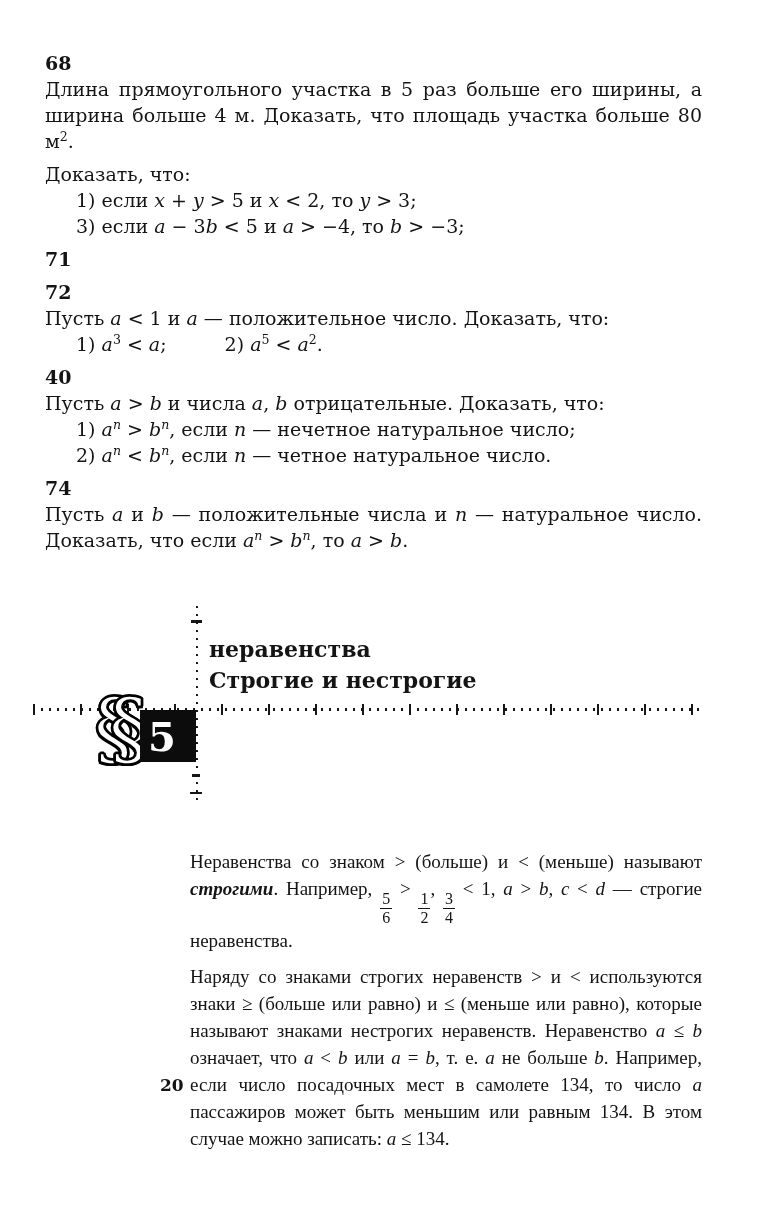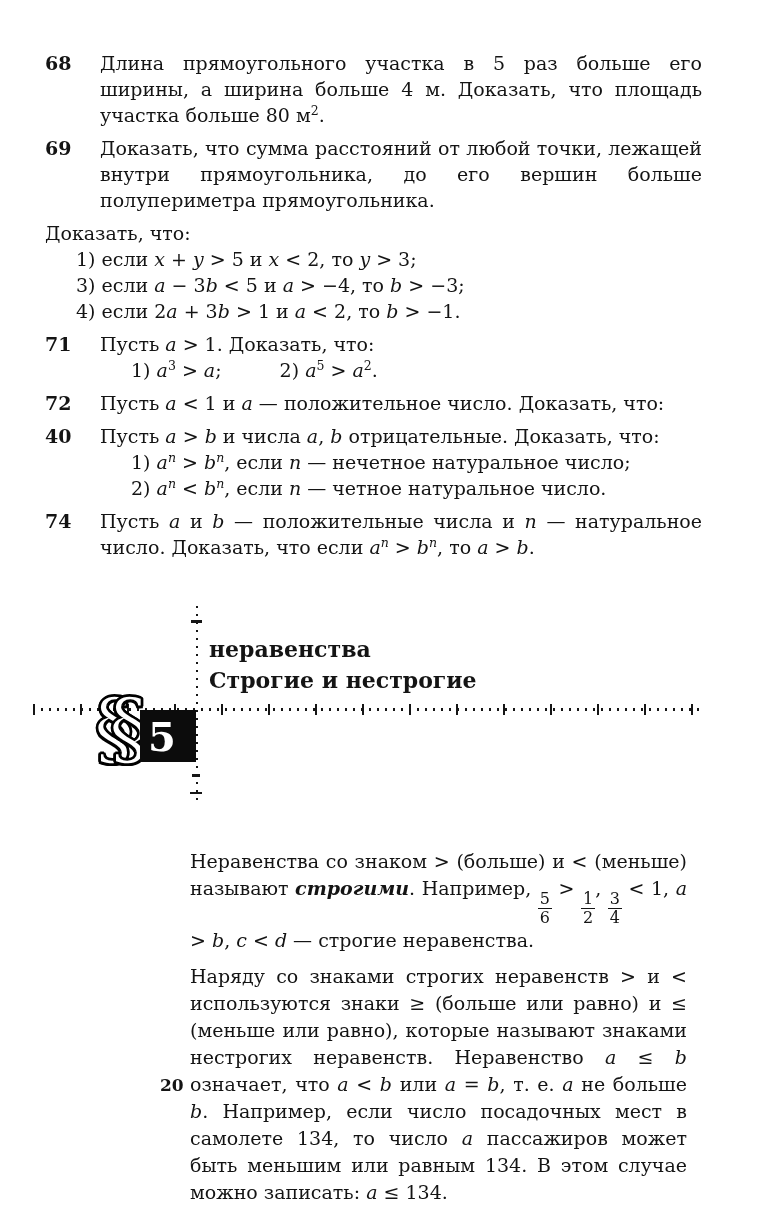--- a/index.html
+++ b/index.html
@@ -3,21 +3,21 @@
 <meta charset="utf-8">
 <style>
   html,body{margin:0;padding:0;background:#fff;}
   .page{
     position:relative;width:766px;height:1225px;background:#ffffff;
     font-family:"DejaVu Serif","Liberation Serif",serif;color:#141414;
     overflow:hidden;
   }
   
   .exercises{position:absolute;left:0;top:50px;width:766px;}
-  .ex{display:flex;padding-left:45px;padding-right:64px;margin-bottom:7px;}
+  .ex{display:flex;padding-left:45px;padding-right:64px;margin-bottom:7px;flex-direction:column;}
   .ex-num{flex:none;width:55px;font-weight:bold;font-size:19px;line-height:26px;}
   .ex-body{flex:1;font-size:19px;line-height:26px;}
   .ex-intro{text-align:justify;}
   .ex-line{margin-left:31px;}
   .gap{display:inline-block;width:58px;}
   sup{font-size:0.66em;line-height:0;}
   i{font-style:italic;}
   
   .section-head{position:absolute;left:0;top:596px;width:766px;height:255px;}
   .v-rule{position:absolute;left:196px;top:10px;width:2px;height:198px;
@@ -38,21 +38,21 @@
     text-shadow:2px 0 #000,-2px 0 #000,0 2px #000,0 -2px #000,
                 1.5px 1.5px #000,-1.5px 1.5px #000,1.5px -1.5px #000,-1.5px -1.5px #000;
     -webkit-text-stroke:1.5px #000;
   }
   .sec-symbol span:nth-child(2){left:15px;}
   .num-box{position:absolute;left:140px;top:114px;width:56px;height:52px;
     background:#0c0c0c;color:#ffffff;font-weight:bold;font-size:40px;
     display:flex;align-items:center;padding-left:8px;box-sizing:border-box;}
   
   .paragraphs{position:absolute;left:190px;top:848px;width:512px;}
-  .para{font-size:19px;line-height:27px;text-align:justify;margin:0 15px 9px 0;}
+  .para{font-size:19px;line-height:27px;text-align:justify;margin:0 0 9px 0;font-family:Liberation Serif, serif;}
   .fr{display:inline-flex;flex-direction:column;align-items:center;
     vertical-align:-9px;line-height:1.12;font-size:16px;}
   .fr span:first-child{border-bottom:1.6px solid #141414;padding:0 2px;}
   .fr span:last-child{padding:0 2px;}
   
   .page-num{position:absolute;left:160px;top:1075px;font-size:17px;font-weight:bold;}
   .watermark{position:absolute;left:0;top:1228px;background:#e9e08e;color:#2a2a2a;
     font-family:"DejaVu Sans","Liberation Sans",sans-serif;font-size:9px;
     padding:3px 5px 4px 3px;}
 </style>
@@ -62,44 +62,34 @@
 <div class="page">
 
   <div class="exercises">
       <div class="ex">
         <div class="ex-num">68</div>
         <div class="ex-body">
           <div class="ex-intro">Длина прямоугольного участка в 5 раз больше его ширины, а ширина больше 4 м. Доказать, что площадь участка больше 80 м<sup>2</sup>.</div>
         </div>
       </div>
       <div class="ex">
-        <div class="ex-num">69</div>
-        <div class="ex-body">
-          <div class="ex-intro">Доказать, что сумма расстояний от любой точки, лежащей внутри прямоугольника, до его вершин больше полупериметра прямоугольника.</div>
-        </div>
-      </div>
-      <div class="ex">
         <div class="ex-body">
           <div class="ex-intro">Доказать, что:</div>
           <div class="ex-line">1) если <i>x</i> + <i>y</i> &gt; 5 и <i>x</i> &lt; 2, то <i>y</i> &gt; 3;</div>
           <div class="ex-line">3) если <i>a</i> − 3<i>b</i> &lt; 5 и <i>a</i> &gt; −4, то <i>b</i> &gt; −3;</div>
-          <div class="ex-line">4) если 2<i>a</i> + 3<i>b</i> &gt; 1 и <i>a</i> &lt; 2, то <i>b</i> &gt; −1.</div>
         </div>
       </div>
       <div class="ex">
         <div class="ex-num">71</div>
-        <div class="ex-body">
-          <div class="ex-intro">Пусть <i>a</i> &gt; 1. Доказать, что:</div>
-          <div class="ex-line">1) <i>a</i><sup>3</sup> &gt; <i>a</i>;<span class="gap"></span>2) <i>a</i><sup>5</sup> &gt; <i>a</i><sup>2</sup>.</div>
-        </div>
       </div>
       <div class="ex">
         <div class="ex-num">72</div>
         <div class="ex-body">
           <div class="ex-intro">Пусть <i>a</i> &lt; 1 и <i>a</i> — положительное число. Доказать, что:</div>
+          <div class="ex-line">1) <i>a</i><sup>3</sup> &lt; <i>a</i>;<span class="gap"></span>2) <i>a</i><sup>5</sup> &lt; <i>a</i><sup>2</sup>.</div>
         </div>
       </div>
       <div class="ex">
         <div class="ex-num">40</div>
         <div class="ex-body">
           <div class="ex-intro">Пусть <i>a</i> &gt; <i>b</i> и числа <i>a</i>, <i>b</i> отрицательные. Доказать, что:</div>
           <div class="ex-line">1) <i>a</i><sup><i>n</i></sup> &gt; <i>b</i><sup><i>n</i></sup>, если <i>n</i> — нечетное натуральное число;</div>
           <div class="ex-line">2) <i>a</i><sup><i>n</i></sup> &lt; <i>b</i><sup><i>n</i></sup>, если <i>n</i> — четное натуральное число.</div>
         </div>
       </div>

